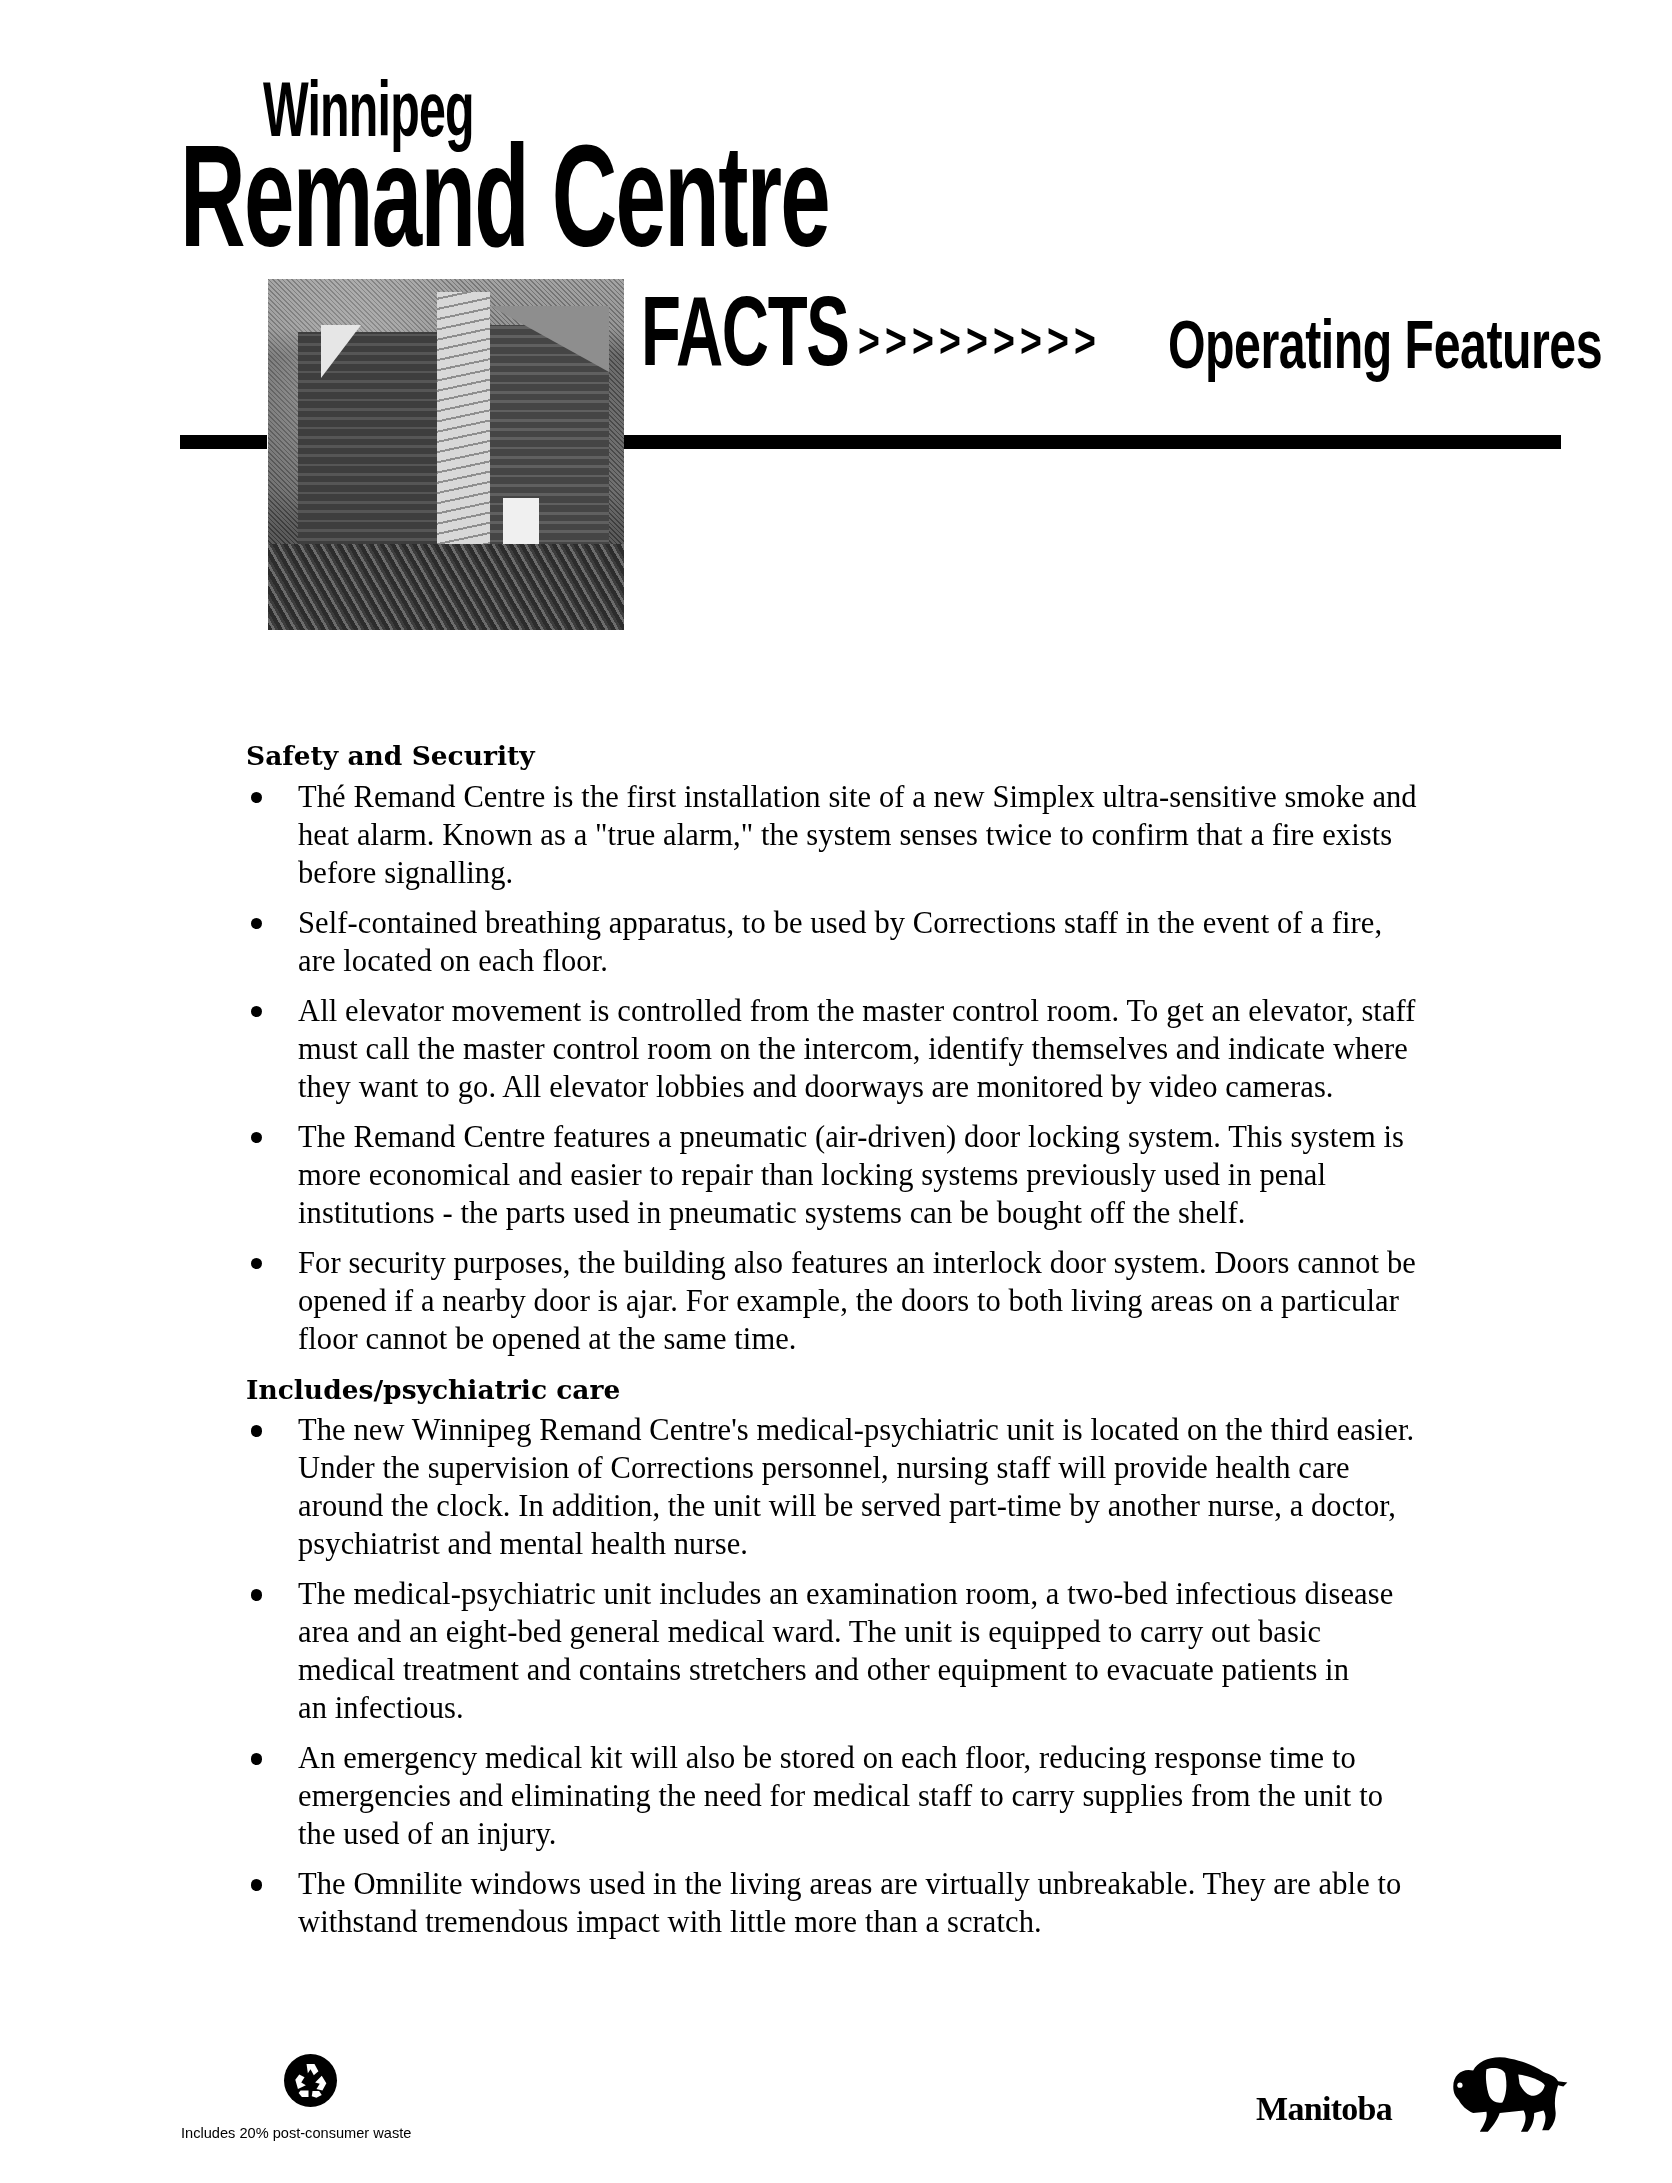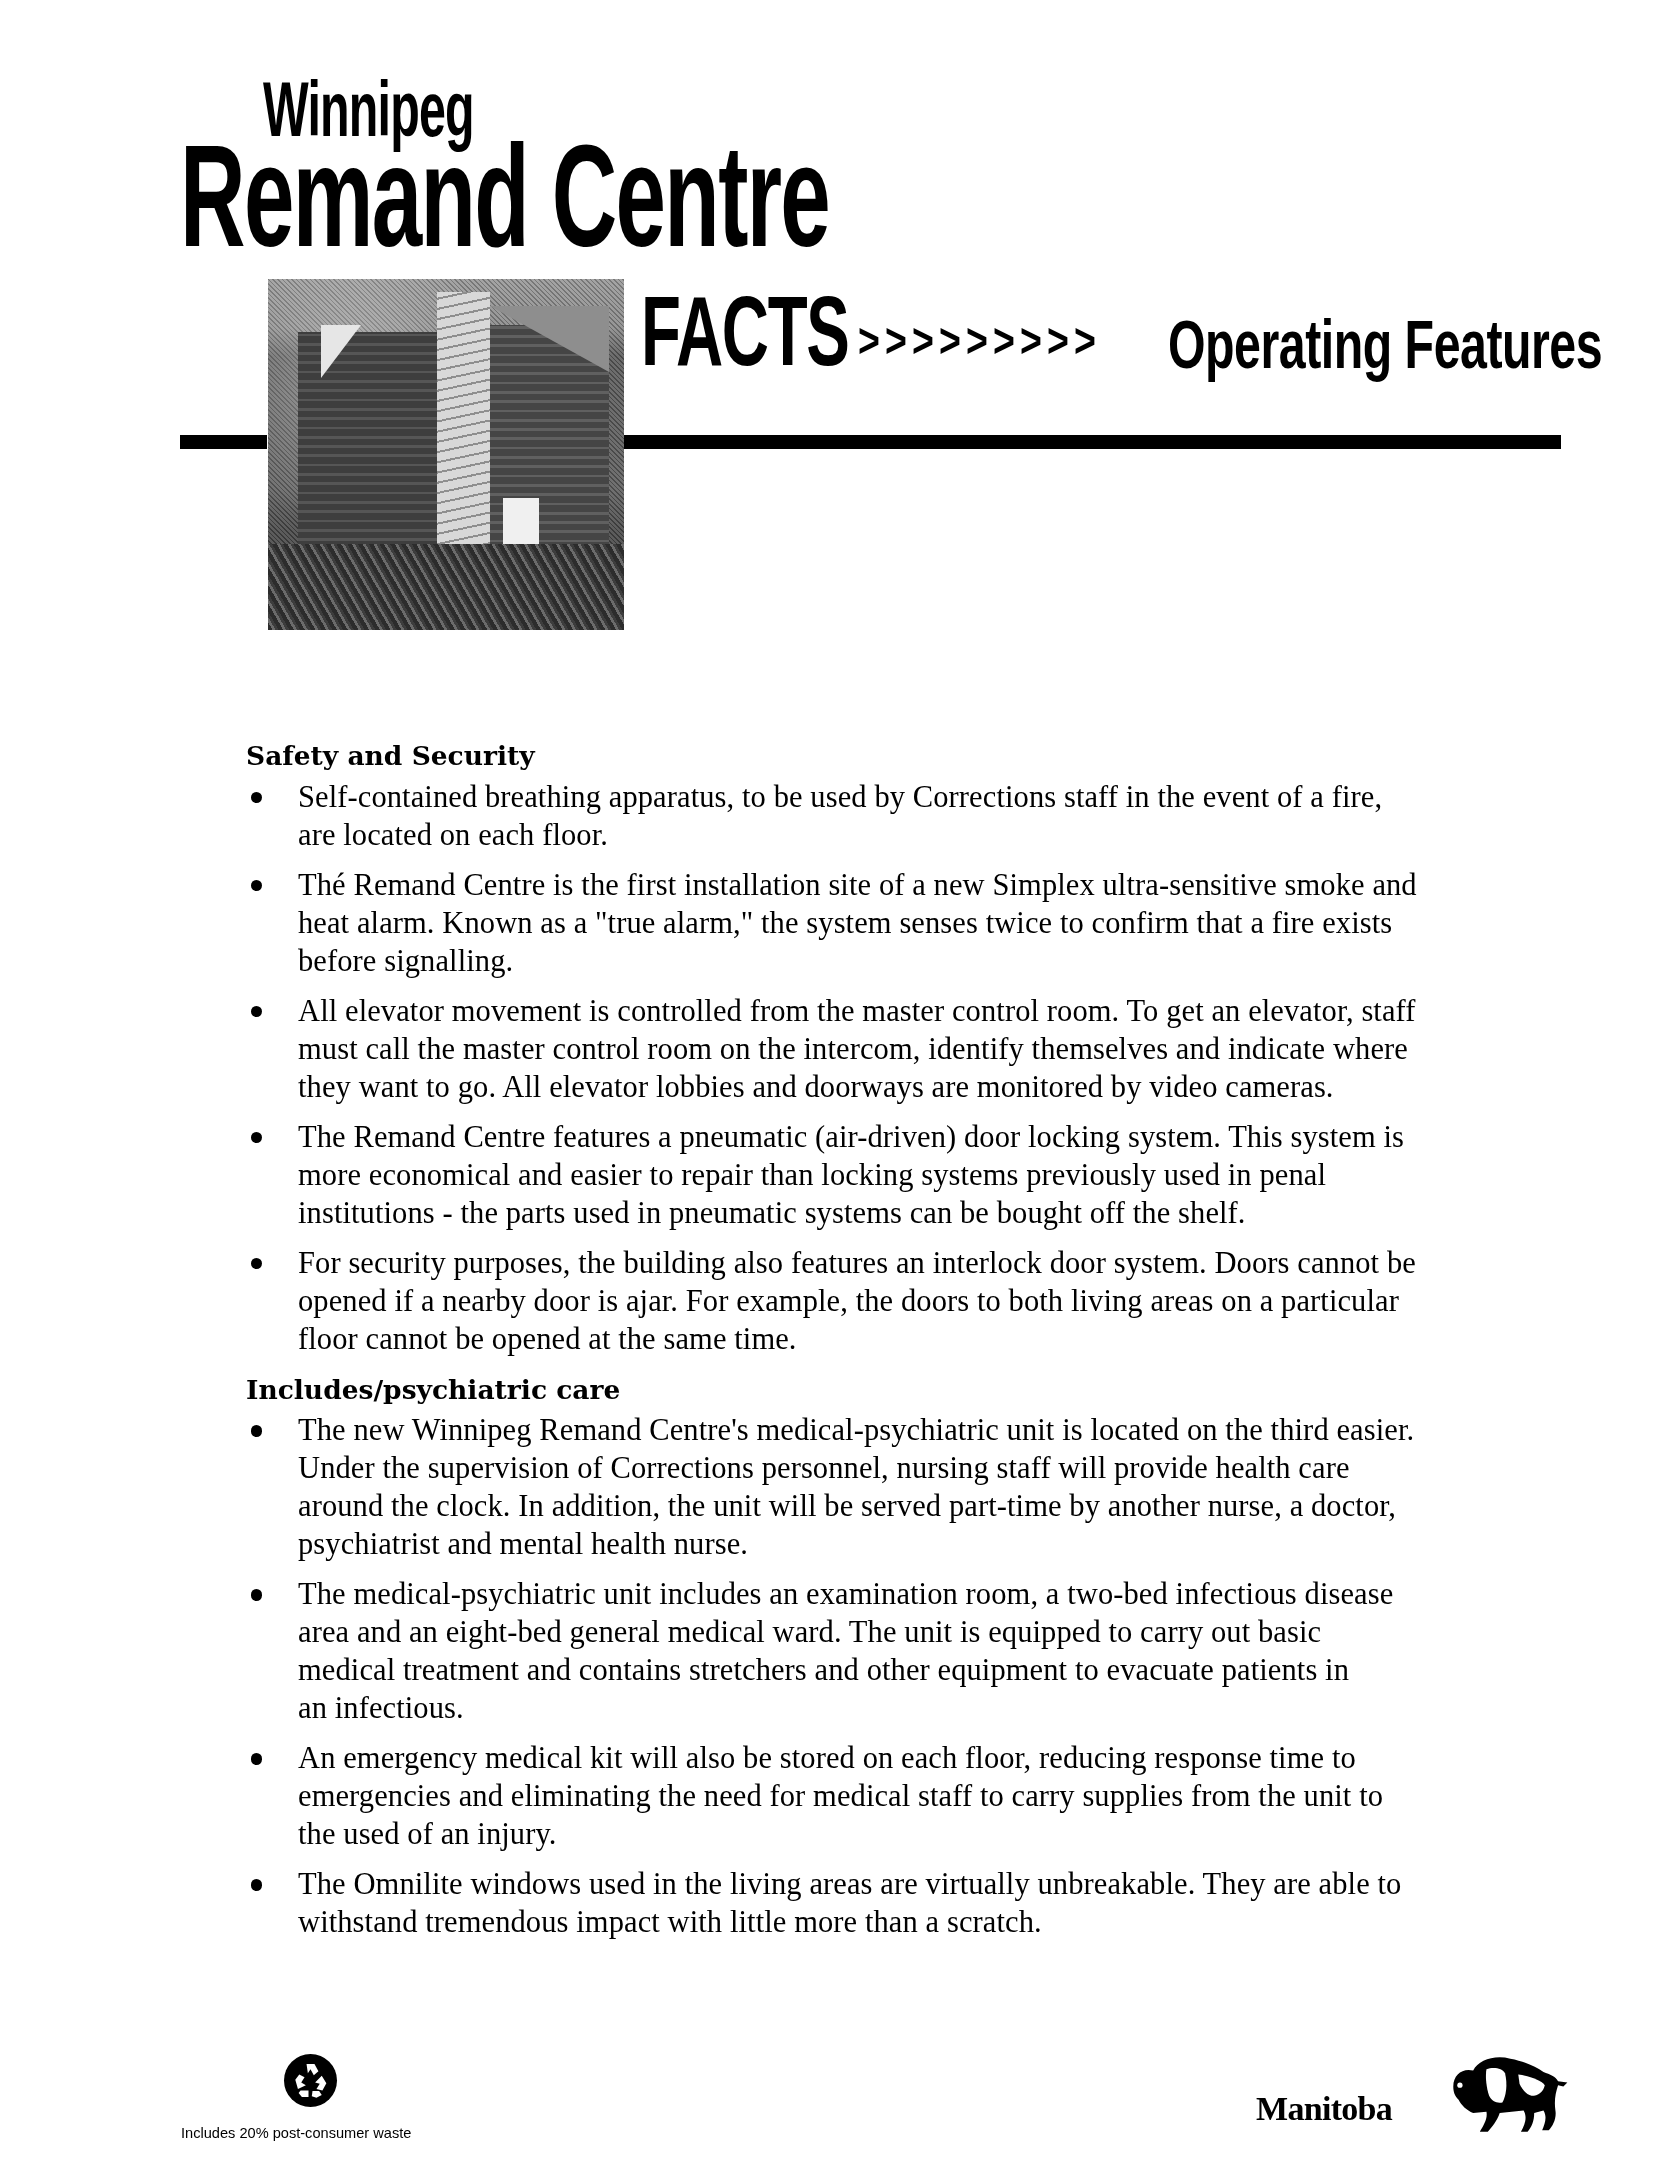--- a/index.html
+++ b/index.html
@@ -120,28 +120,28 @@
 <div class="abs rule rule-left"></div>
 <div class="abs rule rule-right"></div>
 
 <div class="abs content">
 
   <div>
     <div class="heading">Safety and Security</div>
 
     <div class="bullet">
       <span class="dot"></span>
-      <span class="line">Self-contained breathing apparatus, to be used by Corrections staff in the event of a fire,</span>
-      <span class="line">are located on each floor.</span>
-    </div>
-    <div class="bullet">
-      <span class="dot"></span>
       <span class="line">Thé Remand Centre is the first installation site of a new Simplex ultra-sensitive smoke and</span>
       <span class="line">heat alarm. Known as a "true alarm," the system senses twice to confirm that a fire exists</span>
       <span class="line">before signalling.</span>
+    </div>
+    <div class="bullet">
+      <span class="dot"></span>
+      <span class="line">Self-contained breathing apparatus, to be used by Corrections staff in the event of a fire,</span>
+      <span class="line">are located on each floor.</span>
     </div>
     <div class="bullet">
       <span class="dot"></span>
       <span class="line">All elevator movement is controlled from the master control room. To get an elevator, staff</span>
       <span class="line">must call the master control room on the intercom, identify themselves and indicate where</span>
       <span class="line">they want to go. All elevator lobbies and doorways are monitored by video cameras.</span>
     </div>
     <div class="bullet">
       <span class="dot"></span>
       <span class="line">The Remand Centre features a pneumatic (air-driven) door locking system. This system is</span>

